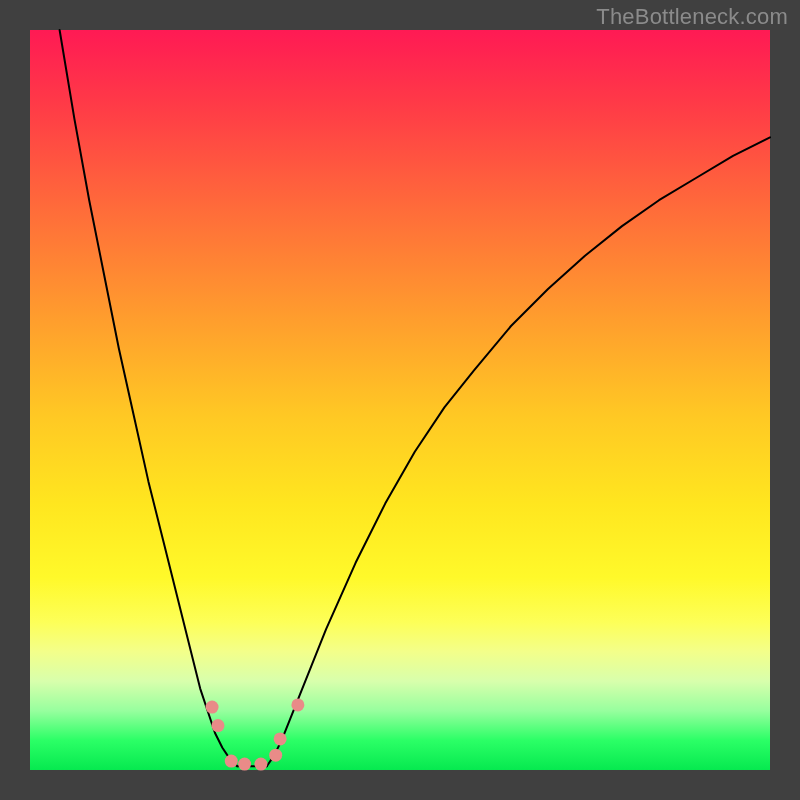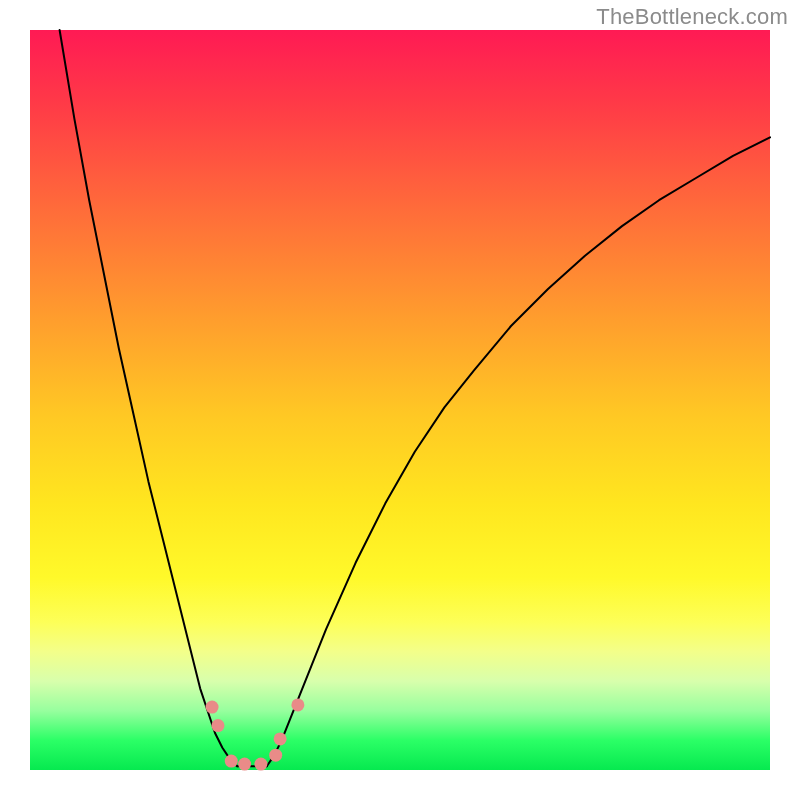--- a/index.html
+++ b/index.html
@@ -10,21 +10,21 @@
     overflow: hidden;
     background: #000;
     font-family: Arial, Helvetica, sans-serif;
   }
   .frame {
     position: absolute;
     left: 0;
     top: 0;
     width: 800px;
     height: 800px;
-    background: #ffffff;
+    background: #404040;
     text-align: right;
   }
   .plot-area {
     position: absolute;
     left: 30px;
     top: 30px;
     width: 740px;
     height: 740px;
     
     background: linear-gradient(

